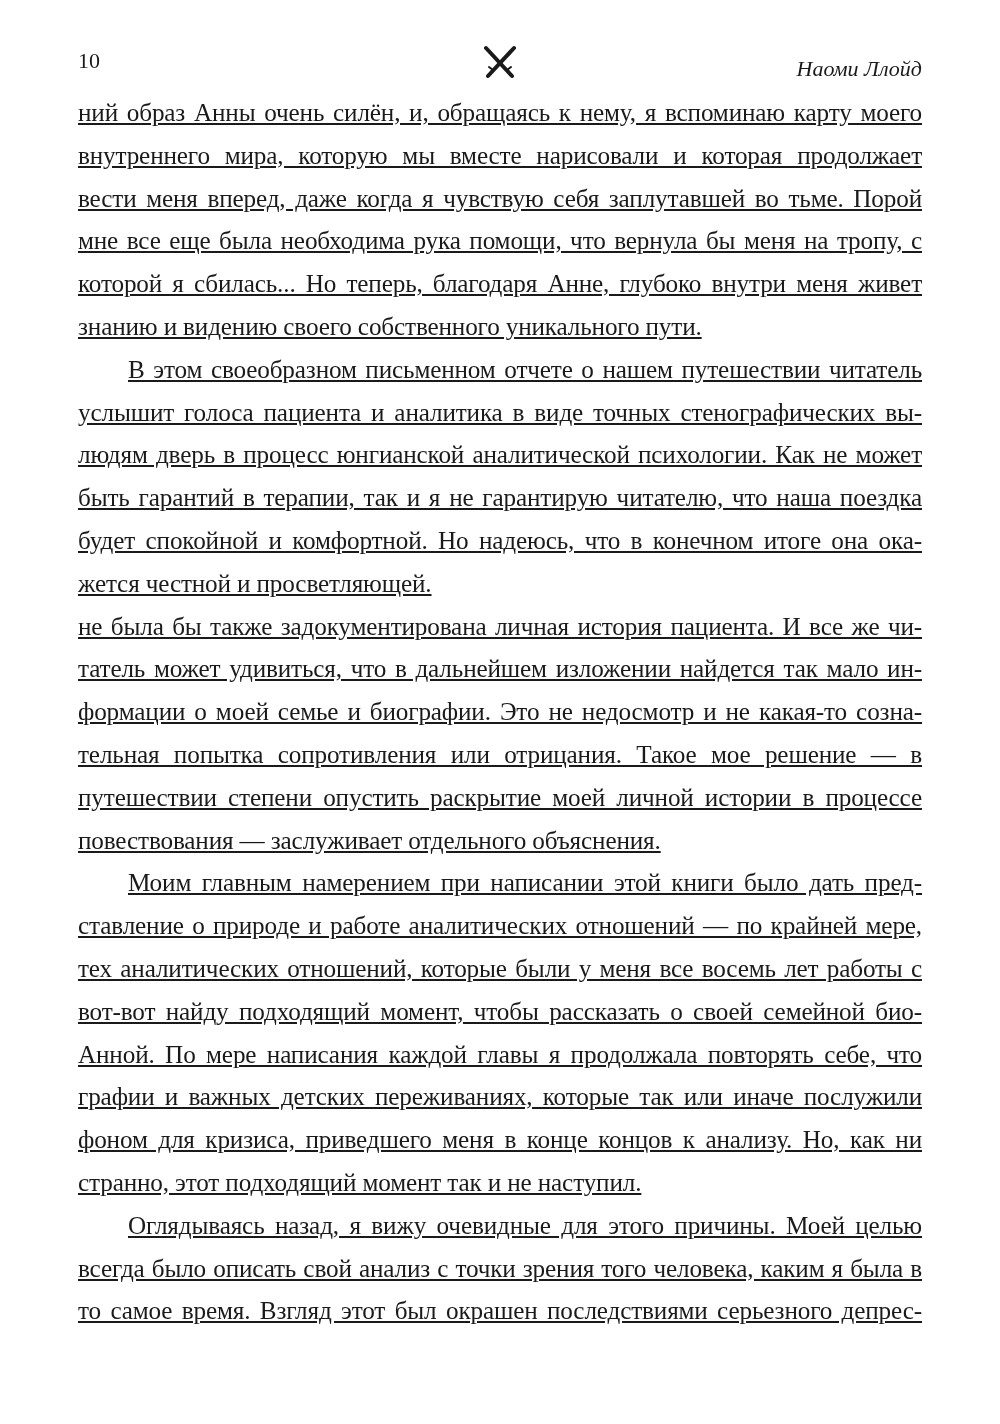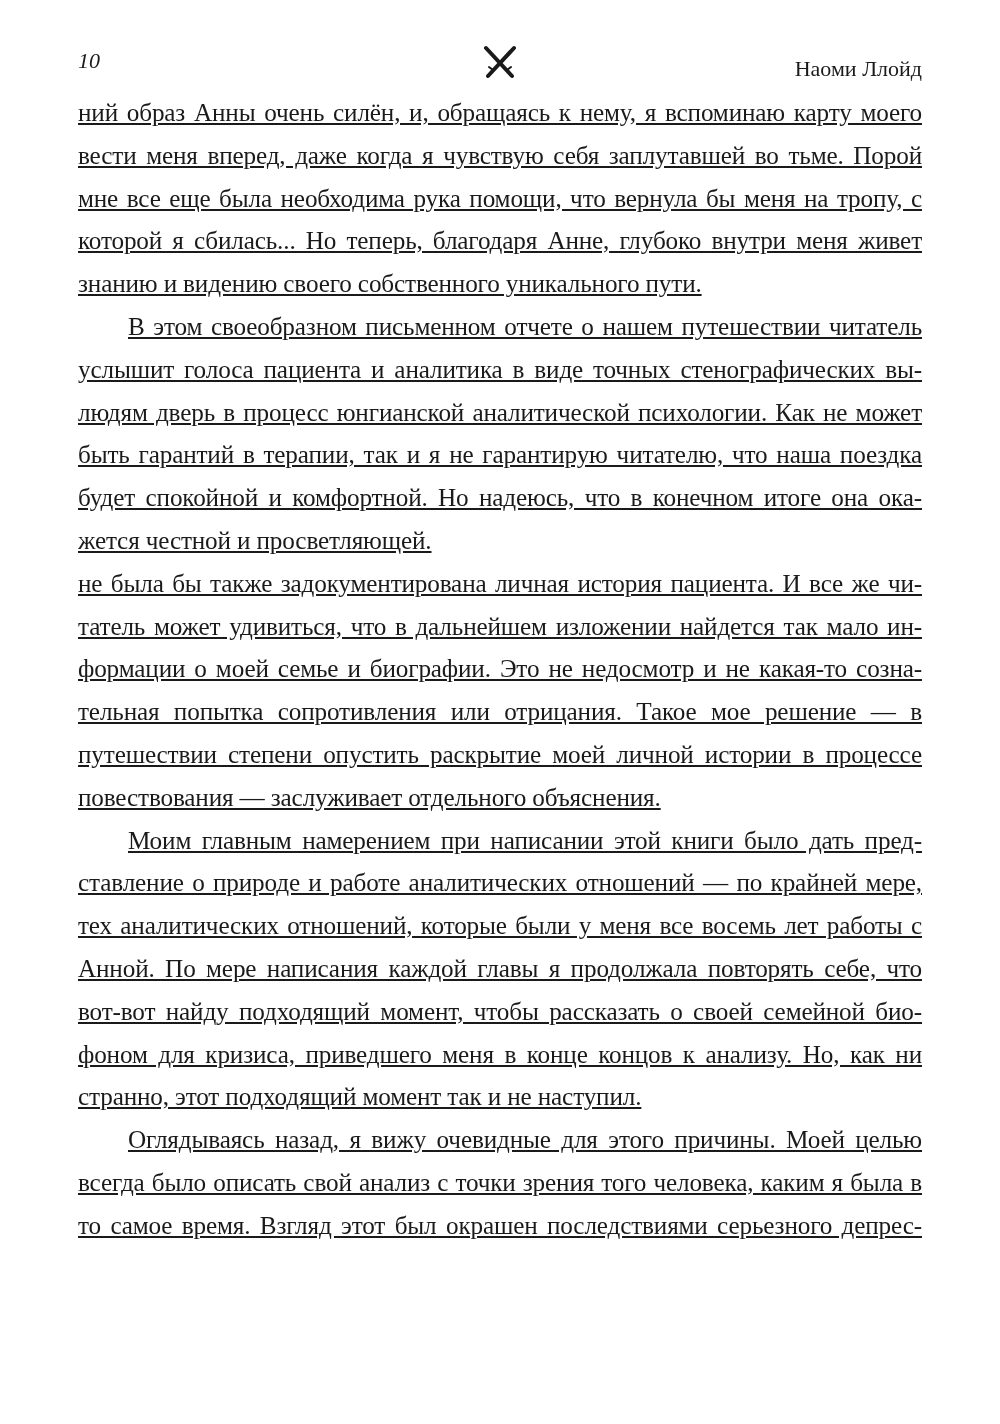--- a/index.html
+++ b/index.html
@@ -19,28 +19,28 @@
       position: absolute;
       top: 0;
       left: 0;
       width: 1000px;
       height: 100px;
     }
     .page-number {
       position: absolute;
       left: 78px;
       top: 48px;
-      font-style: italic;
       font-size: 22px;
       color: #1a1a1a;
     }
     .running-title {
       position: absolute;
       right: 78px;
       top: 56px;
+      font-style: italic;
       font-size: 22px;
       color: #1a1a1a;
     }
     .ornament {
       position: absolute;
       left: 480px;
       top: 44px;
       width: 40px;
       height: 36px;
     }
@@ -79,20 +79,21 @@
       <line x1="27" y1="26" x2="31" y2="23" stroke-width="2"></line>
       <line x1="13" y1="26" x2="9" y2="23" stroke-width="2"></line>
     </g>
   </svg>
   <span class="running-title">Наоми Ллойд</span>
 </div>
 
 <div class="text-block" id="text-block">
     <div>
       <div class="text-line">ний образ Анны очень силён, и, обращаясь к нему, я вспоминаю карту моего</div>
+      <div class="text-line">внутреннего мира, которую мы вместе нарисовали и которая продолжает</div>
       <div class="text-line">вести меня вперед, даже когда я чувствую себя заплутавшей во тьме. Порой</div>
       <div class="text-line">мне все еще была необходима рука помощи, что вернула бы меня на тропу, с</div>
       <div class="text-line">которой я сбилась... Но теперь, благодаря Анне, глубоко внутри меня живет</div>
       <div class="text-line last">знанию и видению своего собственного уникального пути.</div>
     </div>
     <div>
       <div class="text-line indent">В этом своеобразном письменном отчете о нашем путешествии читатель</div>
       <div class="text-line">услышит голоса пациента и аналитика в виде точных стенографических вы-</div>
       <div class="text-line">людям дверь в процесс юнгианской аналитической психологии. Как не может</div>
       <div class="text-line">быть гарантий в терапии, так и я не гарантирую читателю, что наша поездка</div>
@@ -104,22 +105,23 @@
       <div class="text-line">татель может удивиться, что в дальнейшем изложении найдется так мало ин-</div>
       <div class="text-line">формации о моей семье и биографии. Это не недосмотр и не какая-то созна-</div>
       <div class="text-line">тельная попытка сопротивления или отрицания. Такое мое решение — в</div>
       <div class="text-line">путешествии степени опустить раскрытие моей личной истории в процессе</div>
       <div class="text-line last">повествования — заслуживает отдельного объяснения.</div>
     </div>
     <div>
       <div class="text-line indent">Моим главным намерением при написании этой книги было дать пред-</div>
       <div class="text-line">ставление о природе и работе аналитических отношений — по крайней мере,</div>
       <div class="text-line">тех аналитических отношений, которые были у меня все восемь лет работы с</div>
+      <div class="text-line">вот-вот найду подходящий момент, чтобы рассказать о своей семейной био-</div>
       <div class="text-line">Анной. По мере написания каждой главы я продолжала повторять себе, что</div>
-      <div class="text-line">вот-вот найду подходящий момент, чтобы рассказать о своей семейной био-</div>
+      <div class="text-line">графии и важных детских переживаниях, которые так или иначе послужили</div>
       <div class="text-line">фоном для кризиса, приведшего меня в конце концов к анализу. Но, как ни</div>
       <div class="text-line last">странно, этот подходящий момент так и не наступил.</div>
     </div>
     <div>
       <div class="text-line indent">Оглядываясь назад, я вижу очевидные для этого причины. Моей целью</div>
       <div class="text-line">всегда было описать свой анализ с точки зрения того человека, каким я была в</div>
       <div class="text-line">то самое время. Взгляд этот был окрашен последствиями серьезного депрес-</div>
     </div>
   </div>
 

